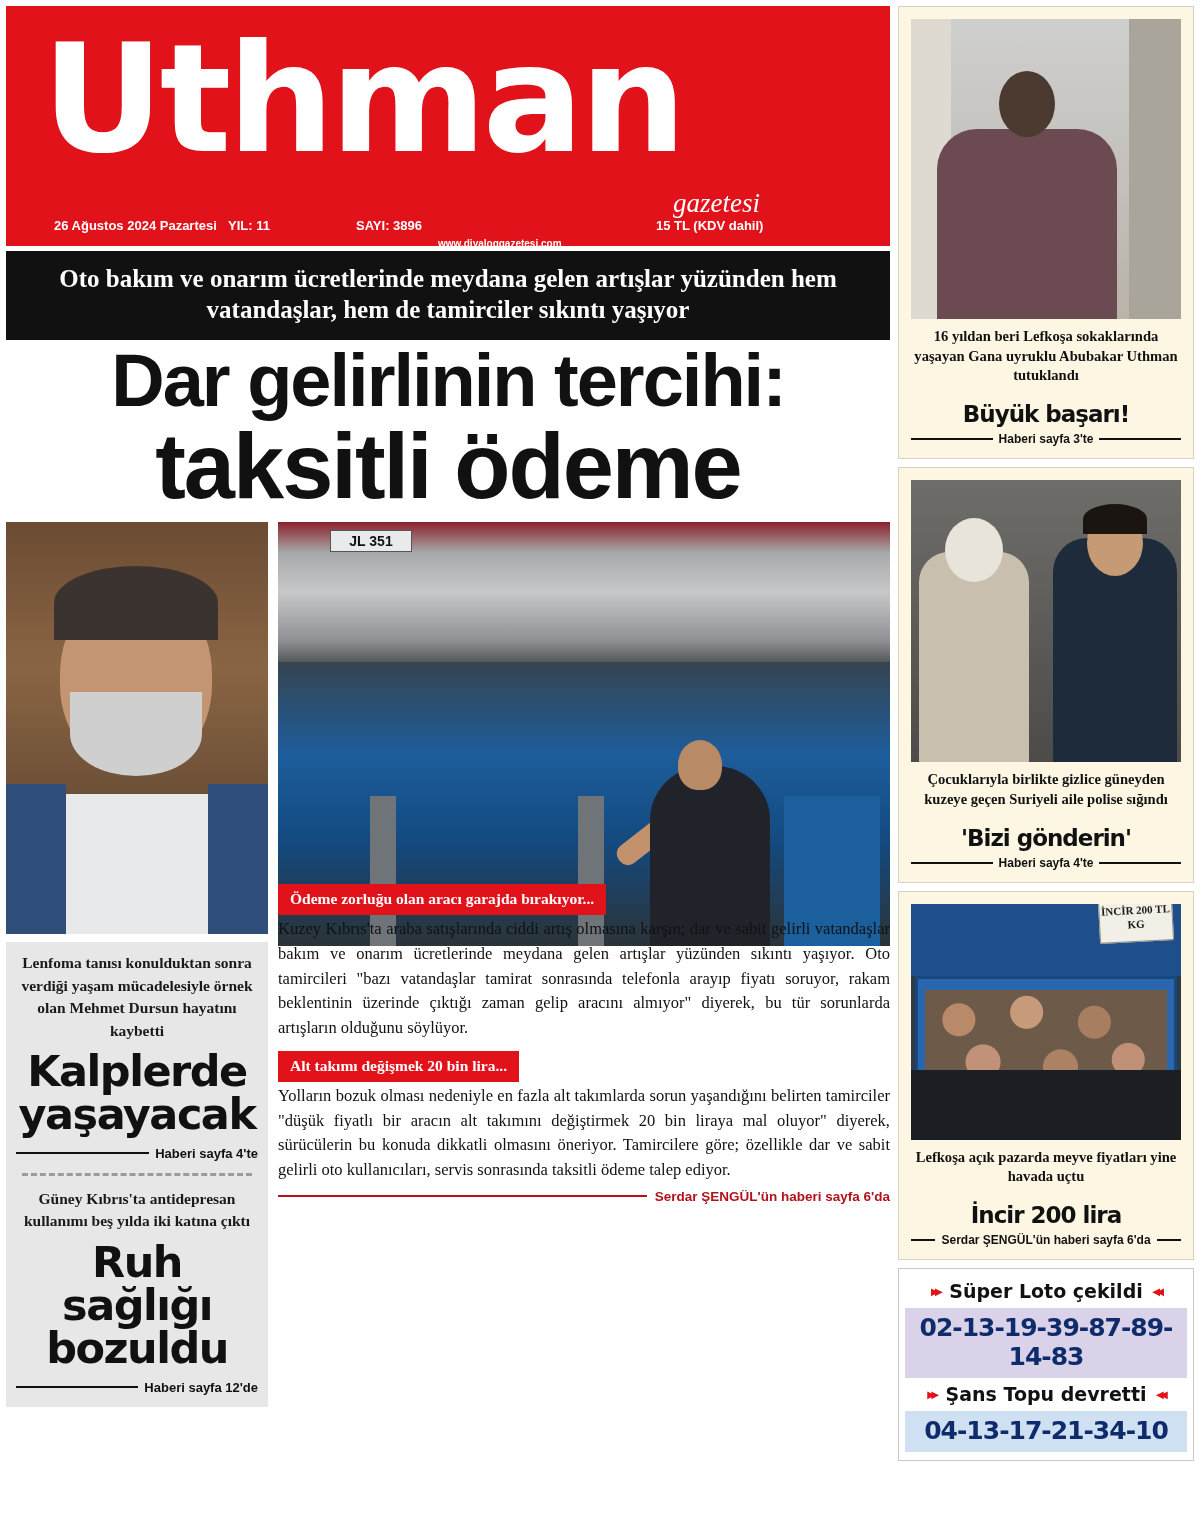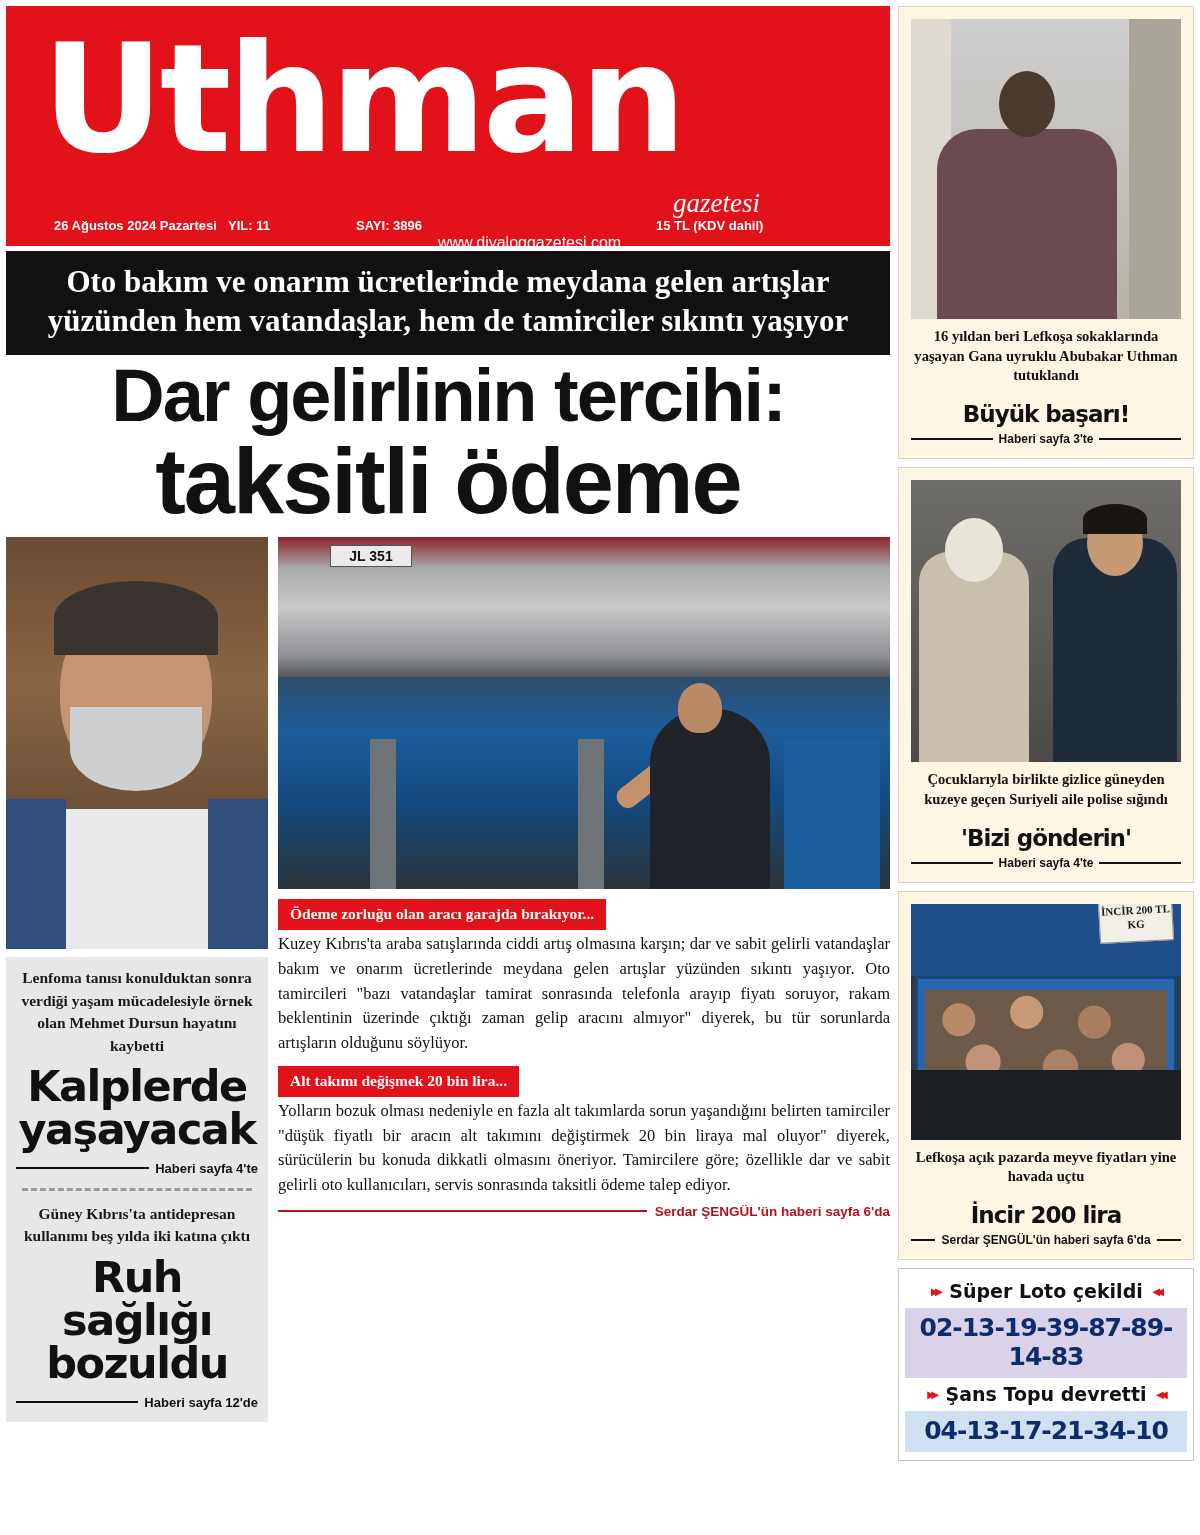--- a/index.html
+++ b/index.html
@@ -45,31 +45,31 @@
     height: 30px;
     display: flex;
     align-items: center;
     color: #ffffff;
     font-size: 13px;
     font-weight: bold;
   }
   .ms-date { position: absolute; left: 48px; }
   .ms-year { position: absolute; left: 222px; }
   .ms-issue { position: absolute; left: 350px; }
-  .ms-web { position: absolute; left: 432px; font-weight: normal; font-size: 16px; margin-top: 36px; }
+  .ms-web { position: absolute; left: 432px; font-weight: bold; font-size: 10px; margin-top: 36px; }
   .ms-price { position: absolute; left: 650px; }
 
   
   .kicker-banner {
     background: #111111;
     color: #ffffff;
     margin-top: 5px;
     padding: 12px 20px 14px;
     text-align: center;
-    font-size: 31px;
+    font-size: 25px;
     font-weight: bold;
     line-height: 1.25;
     font-family: "Liberation Serif", serif;
   }
 
   
   .main-headline {
     margin-top: 4px;
     text-align: center;
     color: #111111;
@@ -79,21 +79,21 @@
   }
   .hl-line1 { font-size: 74px; line-height: 1.0; }
   .hl-line2 { font-size: 92px; line-height: 1.05; }
 
   
   .photo { background: #9aa0a6; position: relative; overflow: hidden; }
 
   
   .garage-photo {
     position: absolute; left: 272px; top: 0;
-    width: 612px; height: 352px;
+    width: 612px; height: 424px;
     background: linear-gradient(#2d3338 0%, #3a4148 30%, #1d5d9b 55%, #134a80 75%, #2b3338 100%);
   }
   .garage-car {
     position: absolute; left: 0; top: 0; width: 100%; height: 140px;
     background: linear-gradient(#8b2129 0%, #a8a9ab 22%, #c7c8ca 50%, #8e9093 85%, #55585b 100%);
   }
   .garage-plate {
     position: absolute; left: 52px; top: 8px; width: 82px; height: 22px;
     background: #e9eaec; border: 1px solid #555; color: #111;
     font-size: 14px; font-weight: bold; text-align: center; line-height: 21px;

